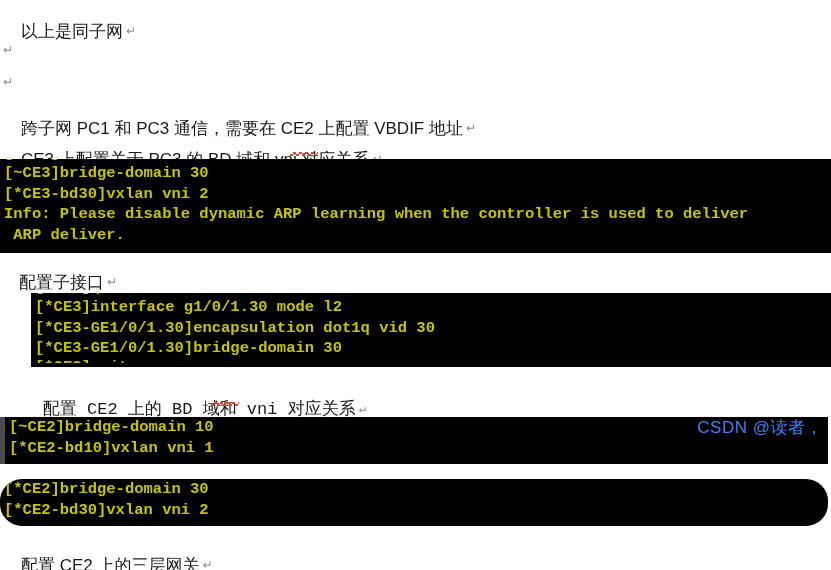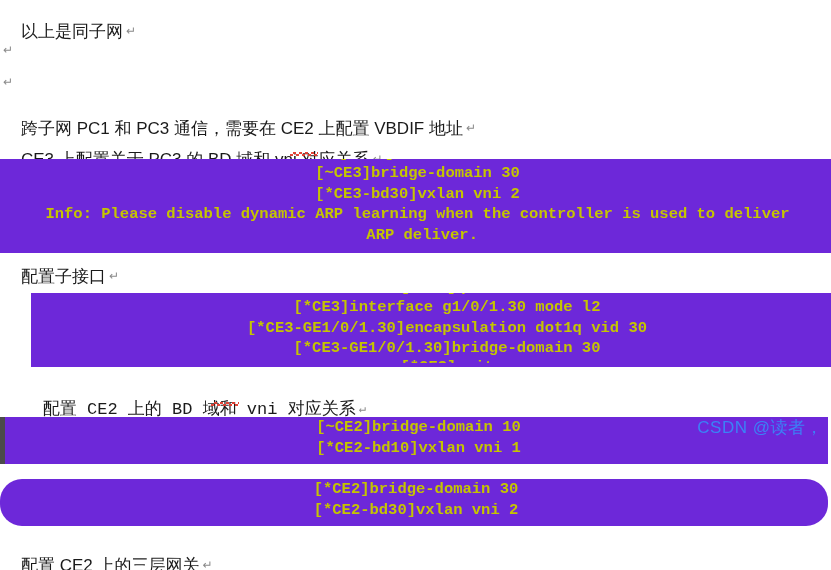--- a/index.html
+++ b/index.html
@@ -13,21 +13,20 @@
     position: relative;
     overflow: hidden;
     font-family: "Liberation Sans", sans-serif;
     color: #000000;
   }
 
   .doc {
     position: relative;
     width: 831px;
     height: 445px;
-    text-align: center;
   }
 
   
   .para {
     font-family: "Liberation Sans", sans-serif;
     font-size: 17px;
     line-height: 1;
     color: #1a1a1a;
     white-space: pre;
     position: absolute;
@@ -55,21 +54,21 @@
       radial-gradient(circle at 1.5px 3.2px, #e23b2e 1.3px, transparent 1.5px),
       radial-gradient(circle at 4.5px 0.8px, #e23b2e 1.3px, transparent 1.5px);
     background-size: 6px 4px;
     background-repeat: repeat-x;
     opacity: .95;
   }
 
   
   .term {
     position: absolute;
-    background: #6d28d9;
+    background: #000000;
     overflow: hidden;
     box-sizing: border-box;
   }
   .term-line {
     font-family: "Liberation Mono", "DejaVu Sans Mono", monospace;
     font-size: 15.5px;
     font-weight: bold;
     line-height: 20.5px;
     color: #c5c500;
     white-space: pre;
@@ -143,21 +142,21 @@
   <div class="term" style="left:0px; top:159px; width:831px; height:94px;">
     <div class="clip-top">
       <div class="term-line">[*CE3]vxlan vni 1</div>
     </div>
     <div class="term-line">[~CE3]bridge-domain 30</div>
     <div class="term-line">[*CE3-bd30]vxlan vni 2</div>
     <div class="term-line">Info: Please disable dynamic ARP learning when the controller is used to deliver</div>
     <div class="term-line"> ARP deliver.</div>
   </div>
 
-  <div class="para" style="top:251px;">
+  <div class="para" style="top:257px;font-family:Liberation Serif, serif;">
     <span>配置子接口</span><span class="pilcrow">↵</span>
   </div>
 
   <div class="term" style="left:0px; top:293px; width:828px; height:74px;margin-left:31px;">
     <div class="clip-top">
       <div class="term-line">[*CE3]quit</div>
     </div>
     <div class="term-line">[*CE3]interface g1/0/1.30 mode l2</div>
     <div class="term-line">[*CE3-GE1/0/1.30]encapsulation dot1q vid 30</div>
     <div class="term-line">[*CE3-GE1/0/1.30]bridge-domain 30</div>

